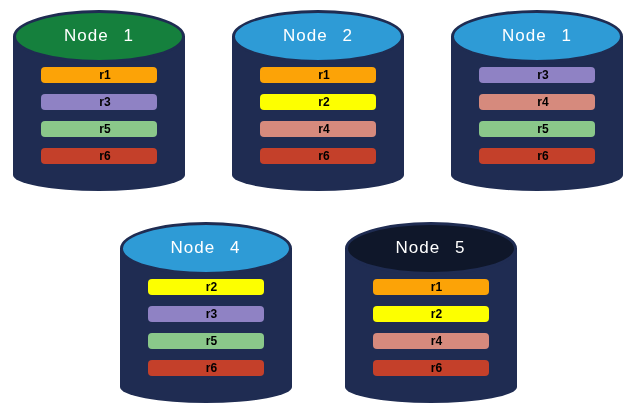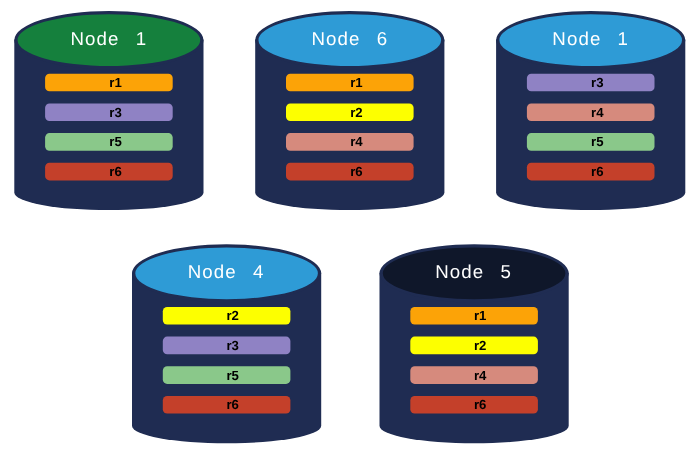--- a/index.html
+++ b/index.html
@@ -118,21 +118,21 @@
           </div>
         <div class="bar" style="background: rgb(196, 64, 42);">
             <span>r6</span>
           </div>
       </div>
     </div>
 
     <div class="cylinder">
       <div class="cyl-body" style="background: rgb(31, 44, 82);"></div>
       <div class="cyl-top" style="background: rgb(46, 155, 214); border-color: rgb(31, 44, 82);">
-        <span class="node-title">Node 6</span>
+        <span class="node-title">Node 2</span>
       </div>
       <div class="bars">
         <div class="bar" style="background: rgb(252, 163, 7);">
             <span>r1</span>
           </div>
         <div class="bar" style="background: rgb(253, 255, 0);">
             <span>r2</span>
           </div>
         <div class="bar" style="background: rgb(214, 138, 125);">
             <span>r4</span>

